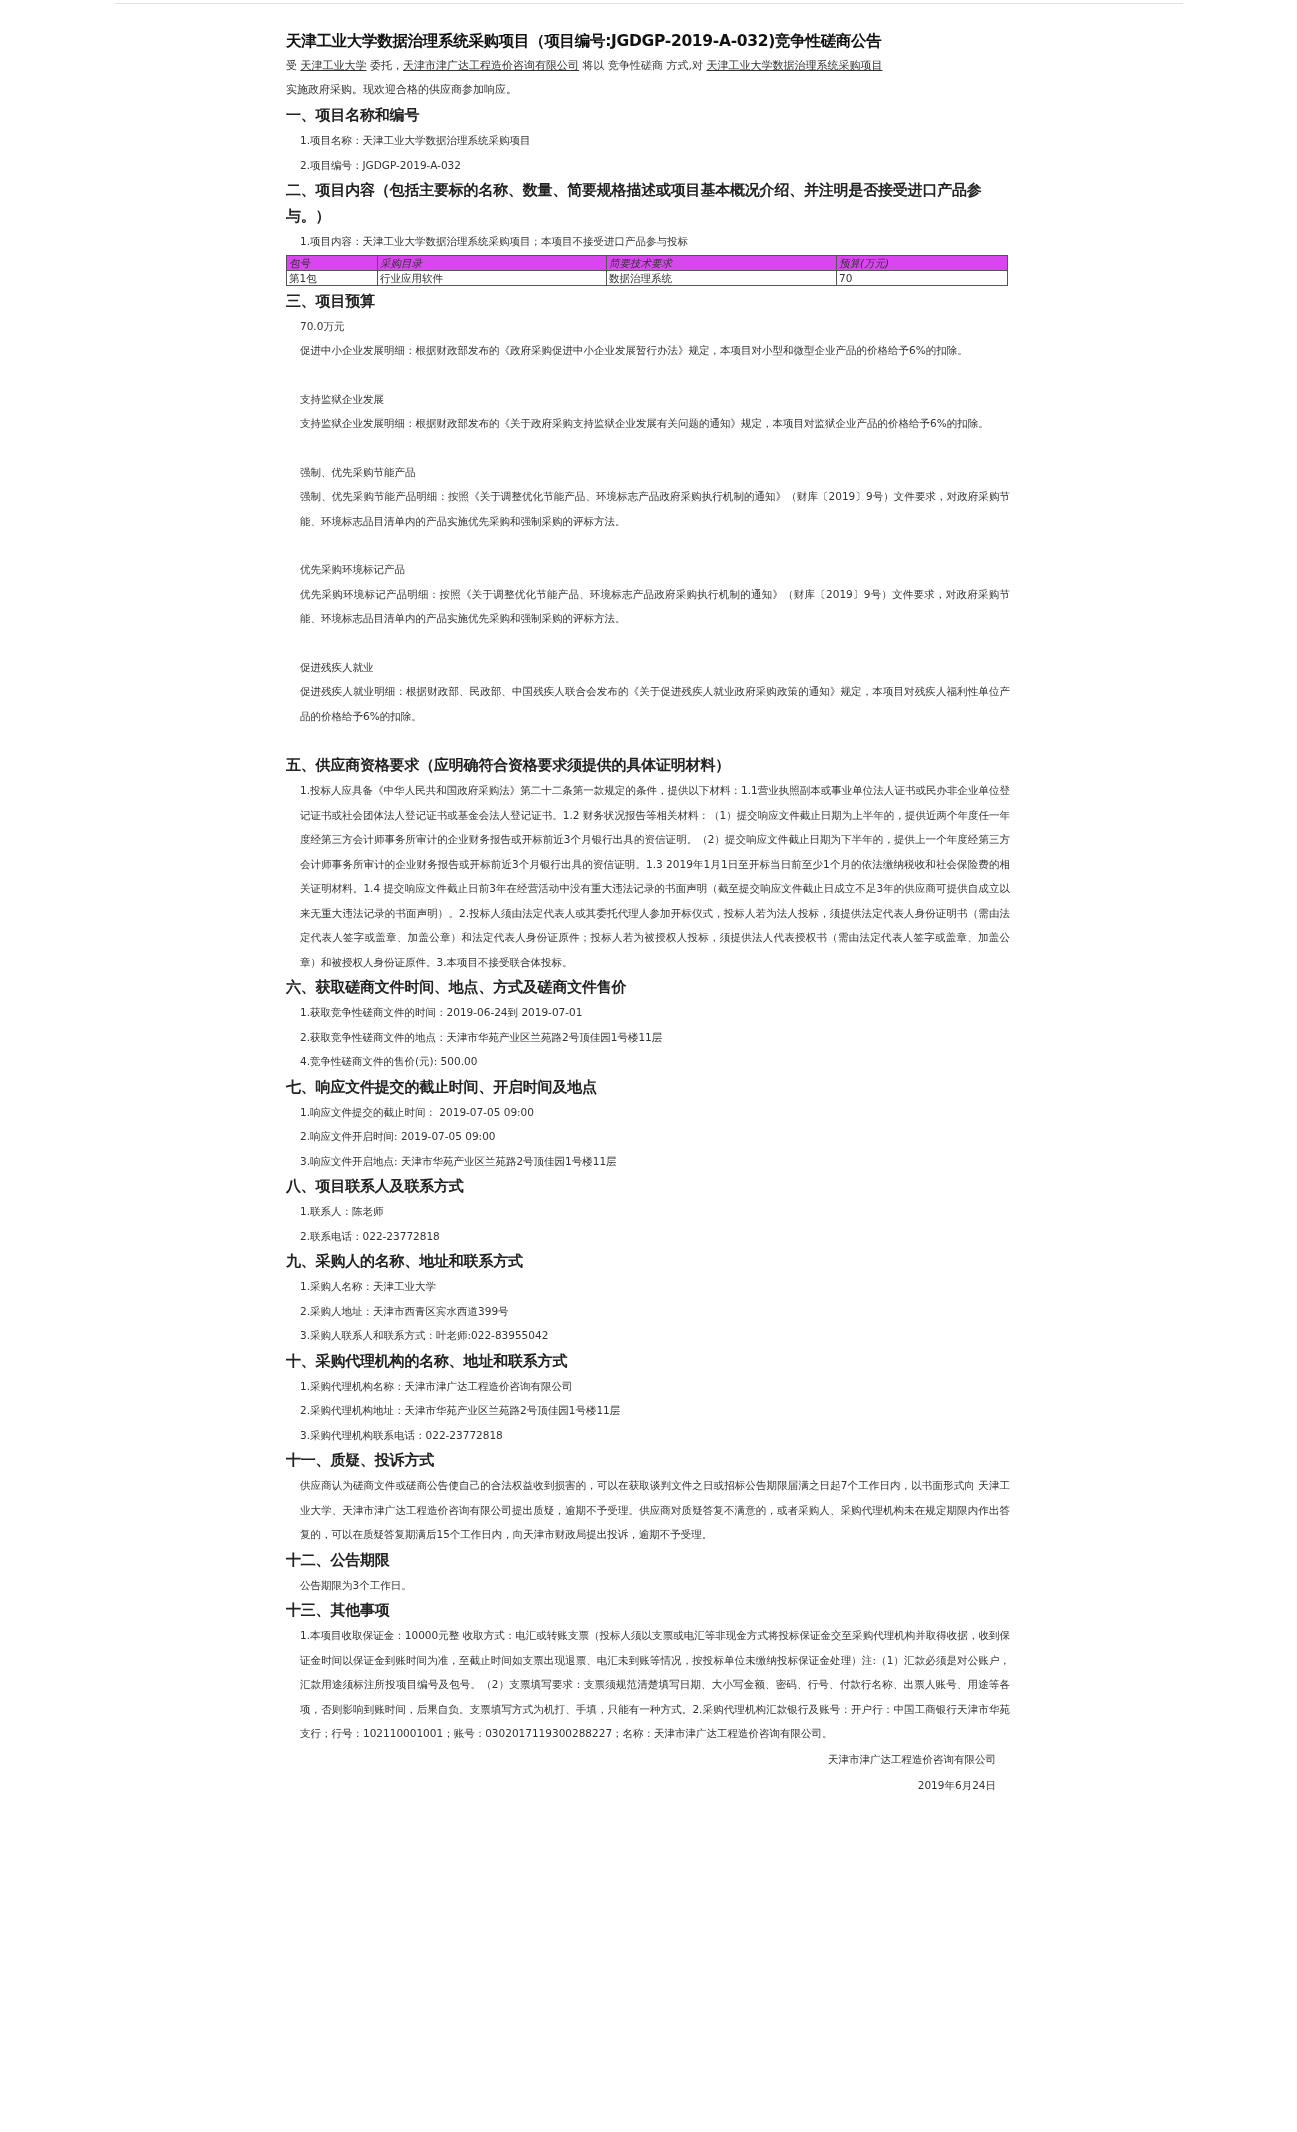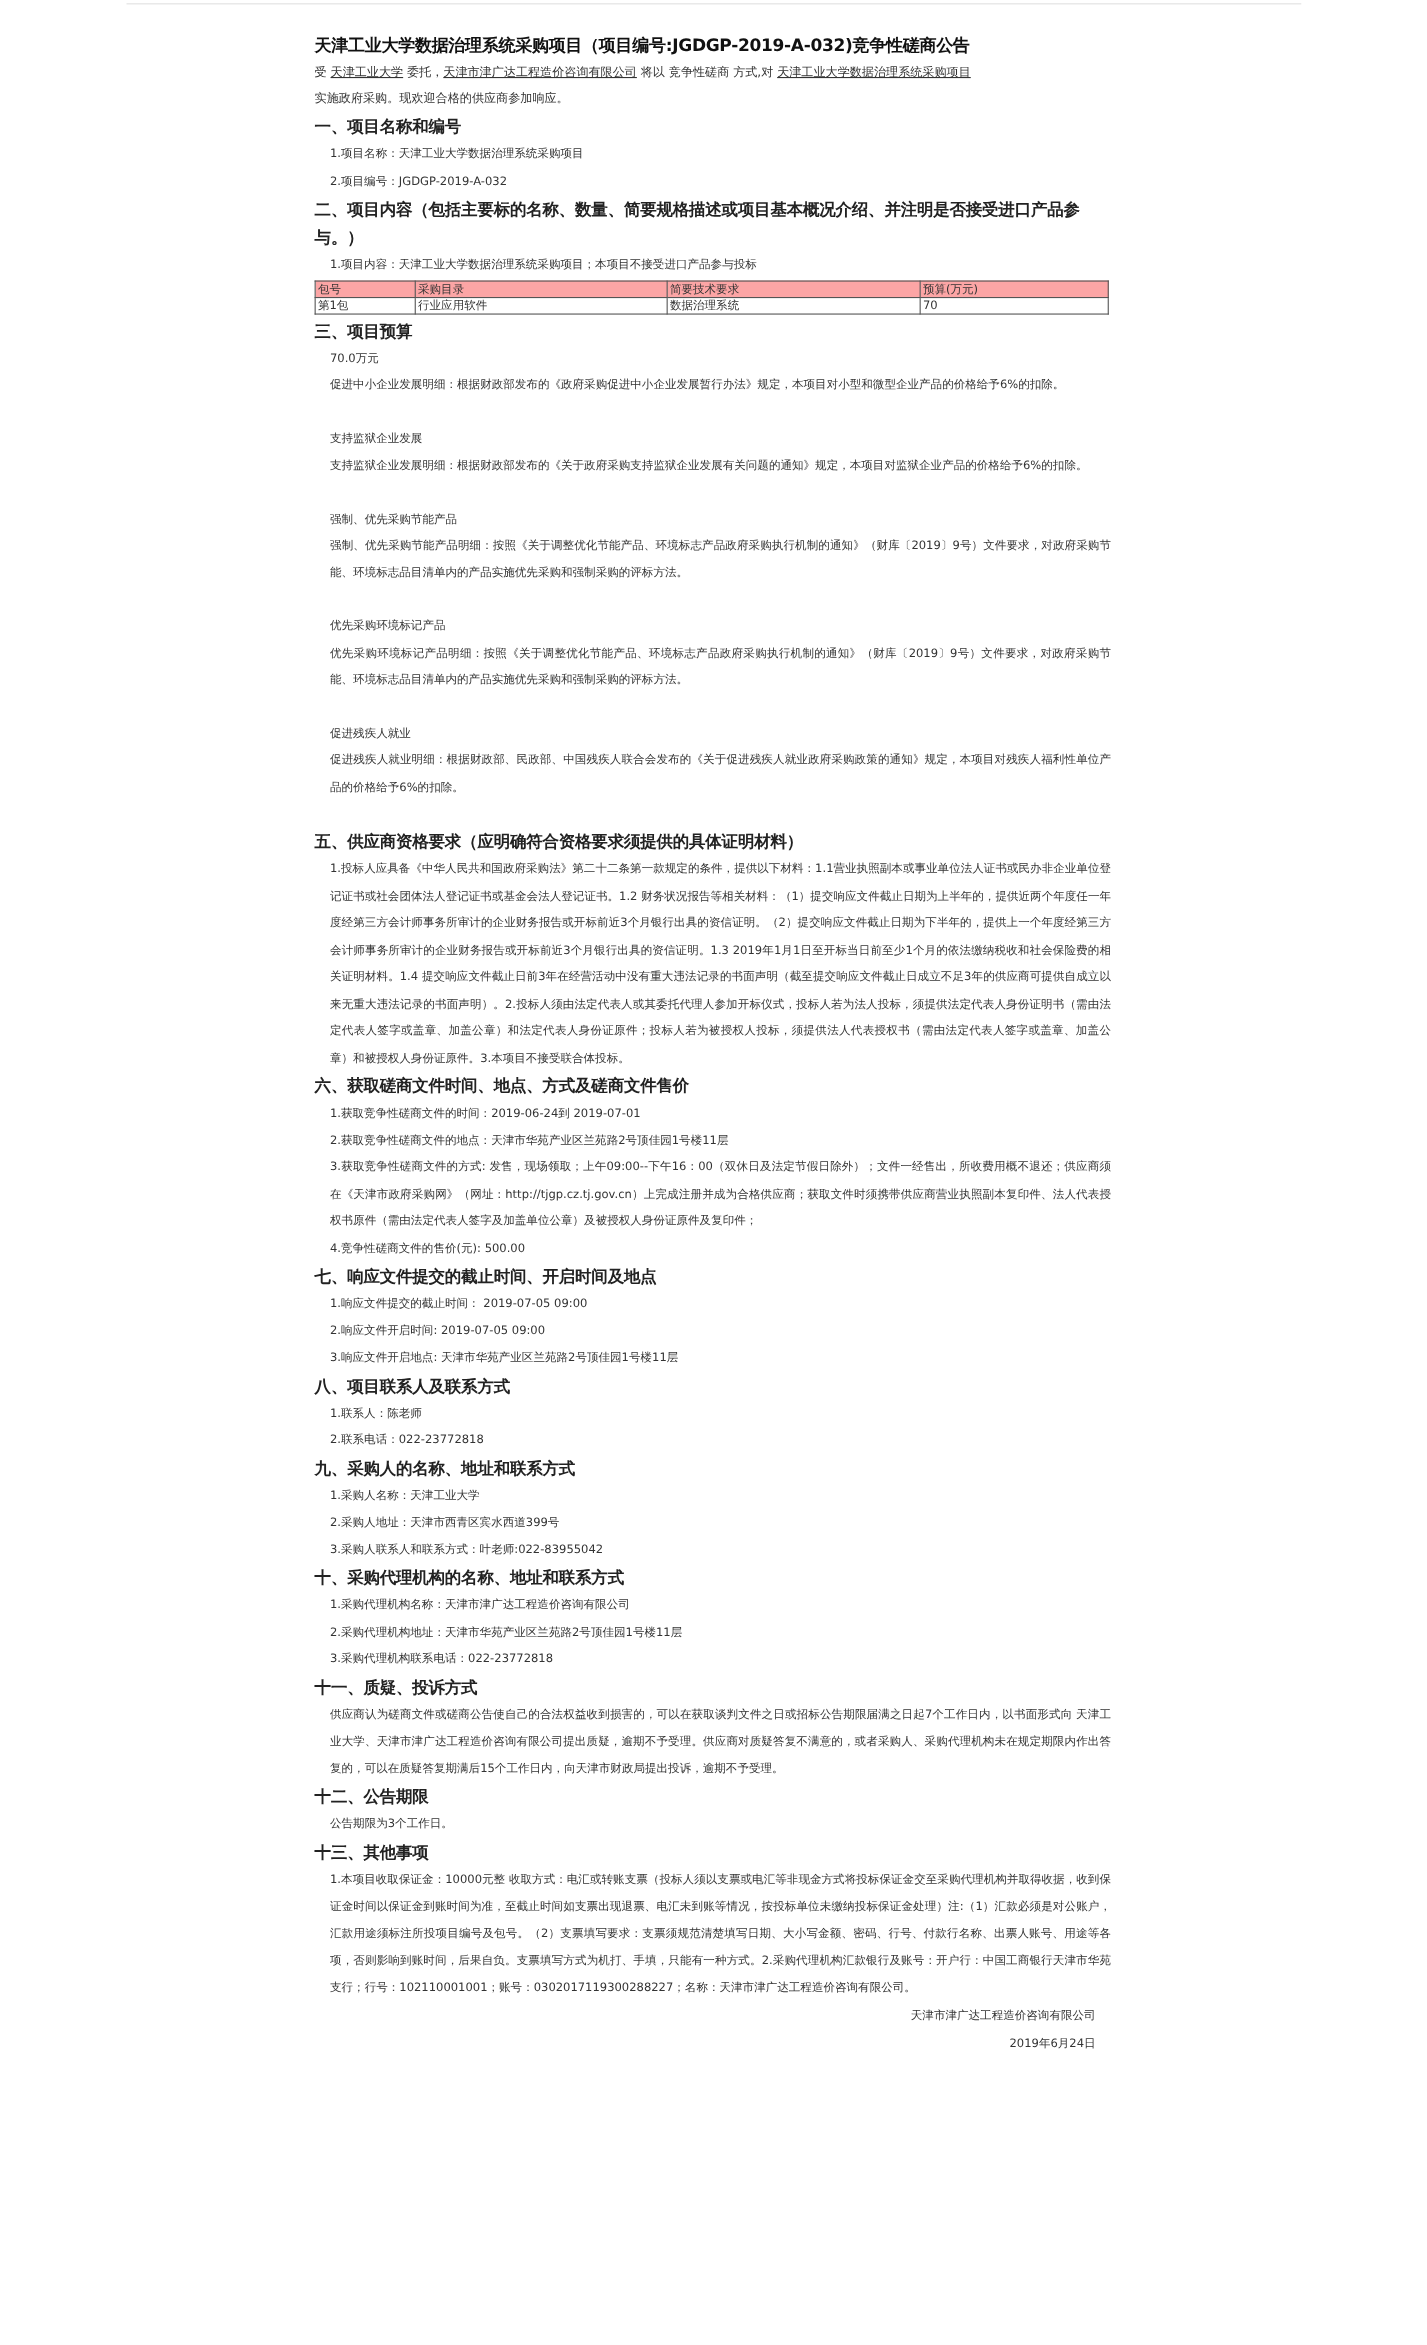--- a/index.html
+++ b/index.html
@@ -12,21 +12,21 @@
   .intro { font-size: 11px; line-height: 24px; margin: 2px 0 0 0; color: #333; }
   .intro u { text-decoration: underline; }
   h2.sec { font-family: "DejaVu Serif", "Liberation Serif", serif; font-weight: bold; font-size: 15px;
            color: #222; margin: 0; line-height: 26px; letter-spacing: -0.2px; }
   p.item { font-size: 10.5px; line-height: 24.5px; margin: 0; padding-left: 14px; color: #333; }
   p.para { font-size: 10.5px; line-height: 24.5px; margin: 0; padding-left: 14px; color: #333; text-align: justify; }
   p.sub { font-size: 10.5px; line-height: 24.5px; margin: 0; padding-left: 14px; color: #333; }
   .gap { height: 24px; }
   table.pkg { border-collapse: collapse; width: 722px; margin: 1px 0 2px 0; font-size: 10.5px; }
   table.pkg td { border: 1px solid #555; padding: 0 2px; height: 14px; line-height: 14px; color: #333; }
-  table.pkg tr.head td { background: #fca5a5; }
+  table.pkg tr.head td { background: #d946ef; font-style: italic; }
   .sign { text-align: right; font-size: 10.5px; line-height: 26px; padding-right: 14px; color: #333; }
 </style>
 </head>
 <body>
 
 <div class="topline"></div>
 
 <div class="doc">
   <h1 class="title">天津工业大学数据治理系统采购项目（项目编号:JGDGP-2019-A-032)竞争性磋商公告</h1>
 
@@ -79,21 +79,20 @@
   <p class="sub">促进残疾人就业</p>
   <p class="para">促进残疾人就业明细：根据财政部、民政部、中国残疾人联合会发布的《关于促进残疾人就业政府采购政策的通知》规定，本项目对残疾人福利性单位产品的价格给予6%的扣除。</p>
   <div class="gap"></div>
 
   <h2 class="sec">五、供应商资格要求（应明确符合资格要求须提供的具体证明材料）</h2>
   <p class="para">1.投标人应具备《中华人民共和国政府采购法》第二十二条第一款规定的条件，提供以下材料：1.1营业执照副本或事业单位法人证书或民办非企业单位登记证书或社会团体法人登记证书或基金会法人登记证书。1.2 财务状况报告等相关材料：（1）提交响应文件截止日期为上半年的，提供近两个年度任一年度经第三方会计师事务所审计的企业财务报告或开标前近3个月银行出具的资信证明。（2）提交响应文件截止日期为下半年的，提供上一个年度经第三方会计师事务所审计的企业财务报告或开标前近3个月银行出具的资信证明。1.3 2019年1月1日至开标当日前至少1个月的依法缴纳税收和社会保险费的相关证明材料。1.4 提交响应文件截止日前3年在经营活动中没有重大违法记录的书面声明（截至提交响应文件截止日成立不足3年的供应商可提供自成立以来无重大违法记录的书面声明）。2.投标人须由法定代表人或其委托代理人参加开标仪式，投标人若为法人投标，须提供法定代表人身份证明书（需由法定代表人签字或盖章、加盖公章）和法定代表人身份证原件；投标人若为被授权人投标，须提供法人代表授权书（需由法定代表人签字或盖章、加盖公章）和被授权人身份证原件。3.本项目不接受联合体投标。</p>
 
   <h2 class="sec">六、获取磋商文件时间、地点、方式及磋商文件售价</h2>
   <p class="item">1.获取竞争性磋商文件的时间：2019-06-24到 2019-07-01</p>
   <p class="item">2.获取竞争性磋商文件的地点：天津市华苑产业区兰苑路2号顶佳园1号楼11层</p>
-  <p class="para">3.获取竞争性磋商文件的方式: 发售，现场领取；上午09:00--下午16：00（双休日及法定节假日除外）；文件一经售出，所收费用概不退还；供应商须在《天津市政府采购网》（网址：http://tjgp.cz.tj.gov.cn）上完成注册并成为合格供应商；获取文件时须携带供应商营业执照副本复印件、法人代表授权书原件（需由法定代表人签字及加盖单位公章）及被授权人身份证原件及复印件；</p>
   <p class="item">4.竞争性磋商文件的售价(元): 500.00</p>
 
   <h2 class="sec">七、响应文件提交的截止时间、开启时间及地点</h2>
   <p class="item">1.响应文件提交的截止时间： 2019-07-05 09:00</p>
   <p class="item">2.响应文件开启时间: 2019-07-05 09:00</p>
   <p class="item">3.响应文件开启地点: 天津市华苑产业区兰苑路2号顶佳园1号楼11层</p>
 
   <h2 class="sec">八、项目联系人及联系方式</h2>
   <p class="item">1.联系人：陈老师</p>
   <p class="item">2.联系电话：022-23772818</p>

